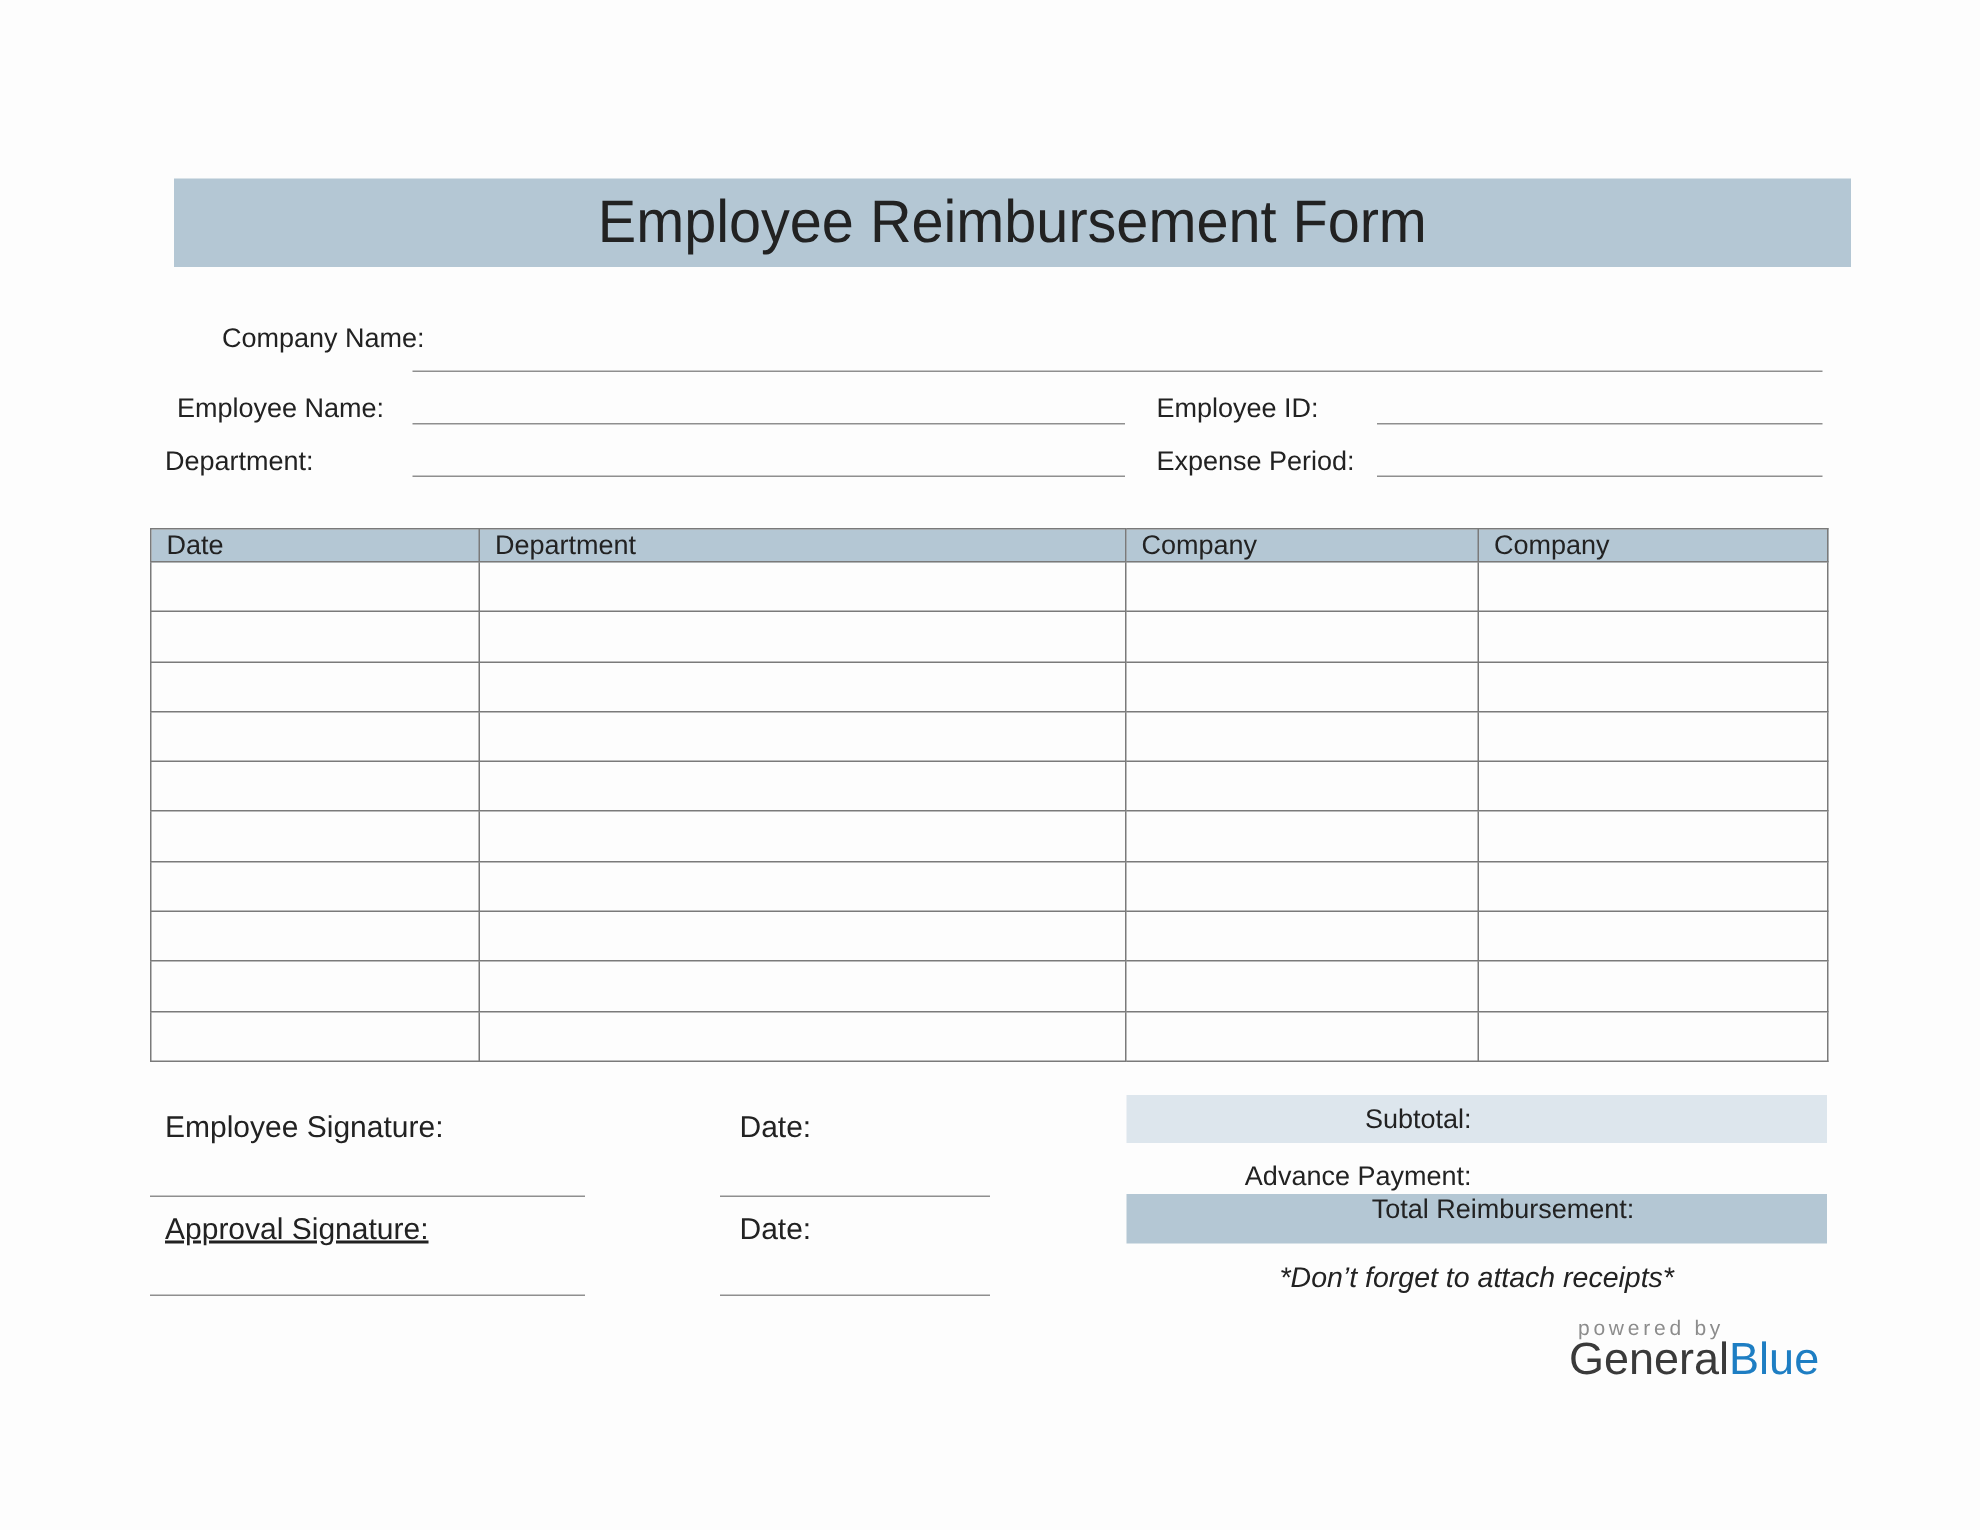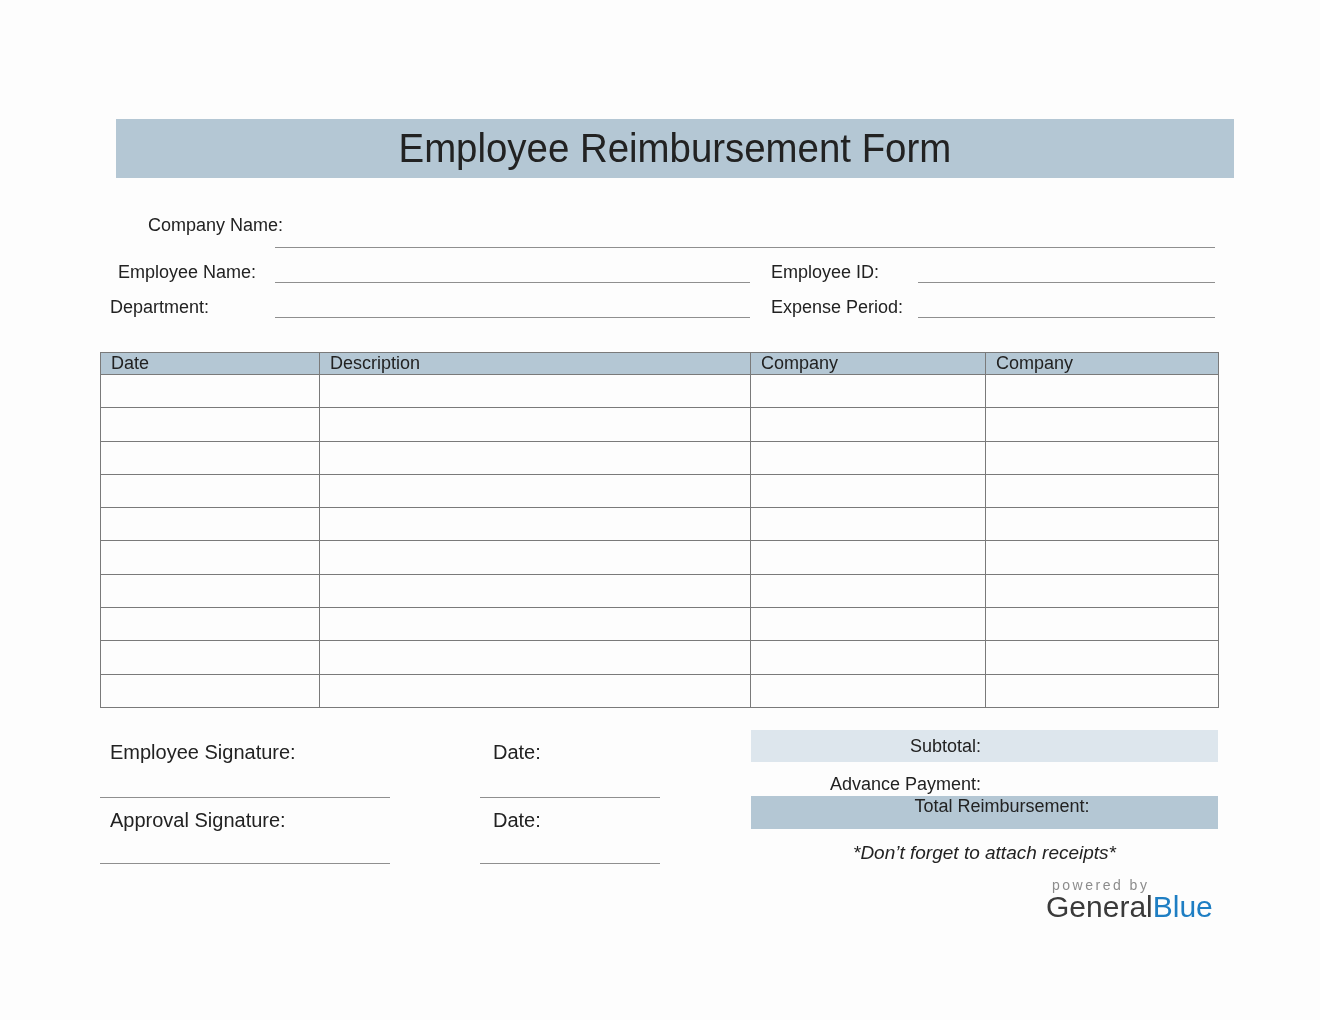--- a/index.html
+++ b/index.html
@@ -118,21 +118,21 @@
 <table class="expense-table">
   <colgroup>
     <col style="width:219px">
       <col style="width:431px">
       <col style="width:235px">
       <col style="width:233px">
   </colgroup>
   <thead>
     <tr>
         <th>Date</th>
-        <th>Description</th>
+        <th>Department</th>
         <th>Company</th>
         <th>Company</th>
       </tr>
   </thead>
   <tbody>
       <tr>
         <td></td>
         <td></td>
         <td></td>
         <td></td>
@@ -192,21 +192,21 @@
         <td></td>
       </tr>
     </tbody>
 </table>
 
 <div class="abs sig-label" style="left:110px; top:742px;">Employee Signature:</div>
 <div class="abs sig-label" style="left:493px; top:742px;">Date:</div>
 <div class="fill-line" style="left:100px; top:797px; width:290px;"></div>
 <div class="fill-line" style="left:480px; top:797px; width:180px;"></div>
 
-<div class="abs sig-label" style="left:110px; top:810px;">Approval Signature:</div>
+<div class="abs sig-label" style="left:110px; top:810px;text-decoration:underline;">Approval Signature:</div>
 <div class="abs sig-label" style="left:493px; top:810px;">Date:</div>
 <div class="fill-line" style="left:100px; top:863px; width:290px;"></div>
 <div class="fill-line" style="left:480px; top:863px; width:180px;"></div>
 
 <div class="totals-row row-subtotal">
   <div class="totals-label">Subtotal:</div>
   <div class="totals-value"></div>
 </div>
 <div class="totals-row row-advance">
   <div class="totals-label">Advance Payment:</div>

